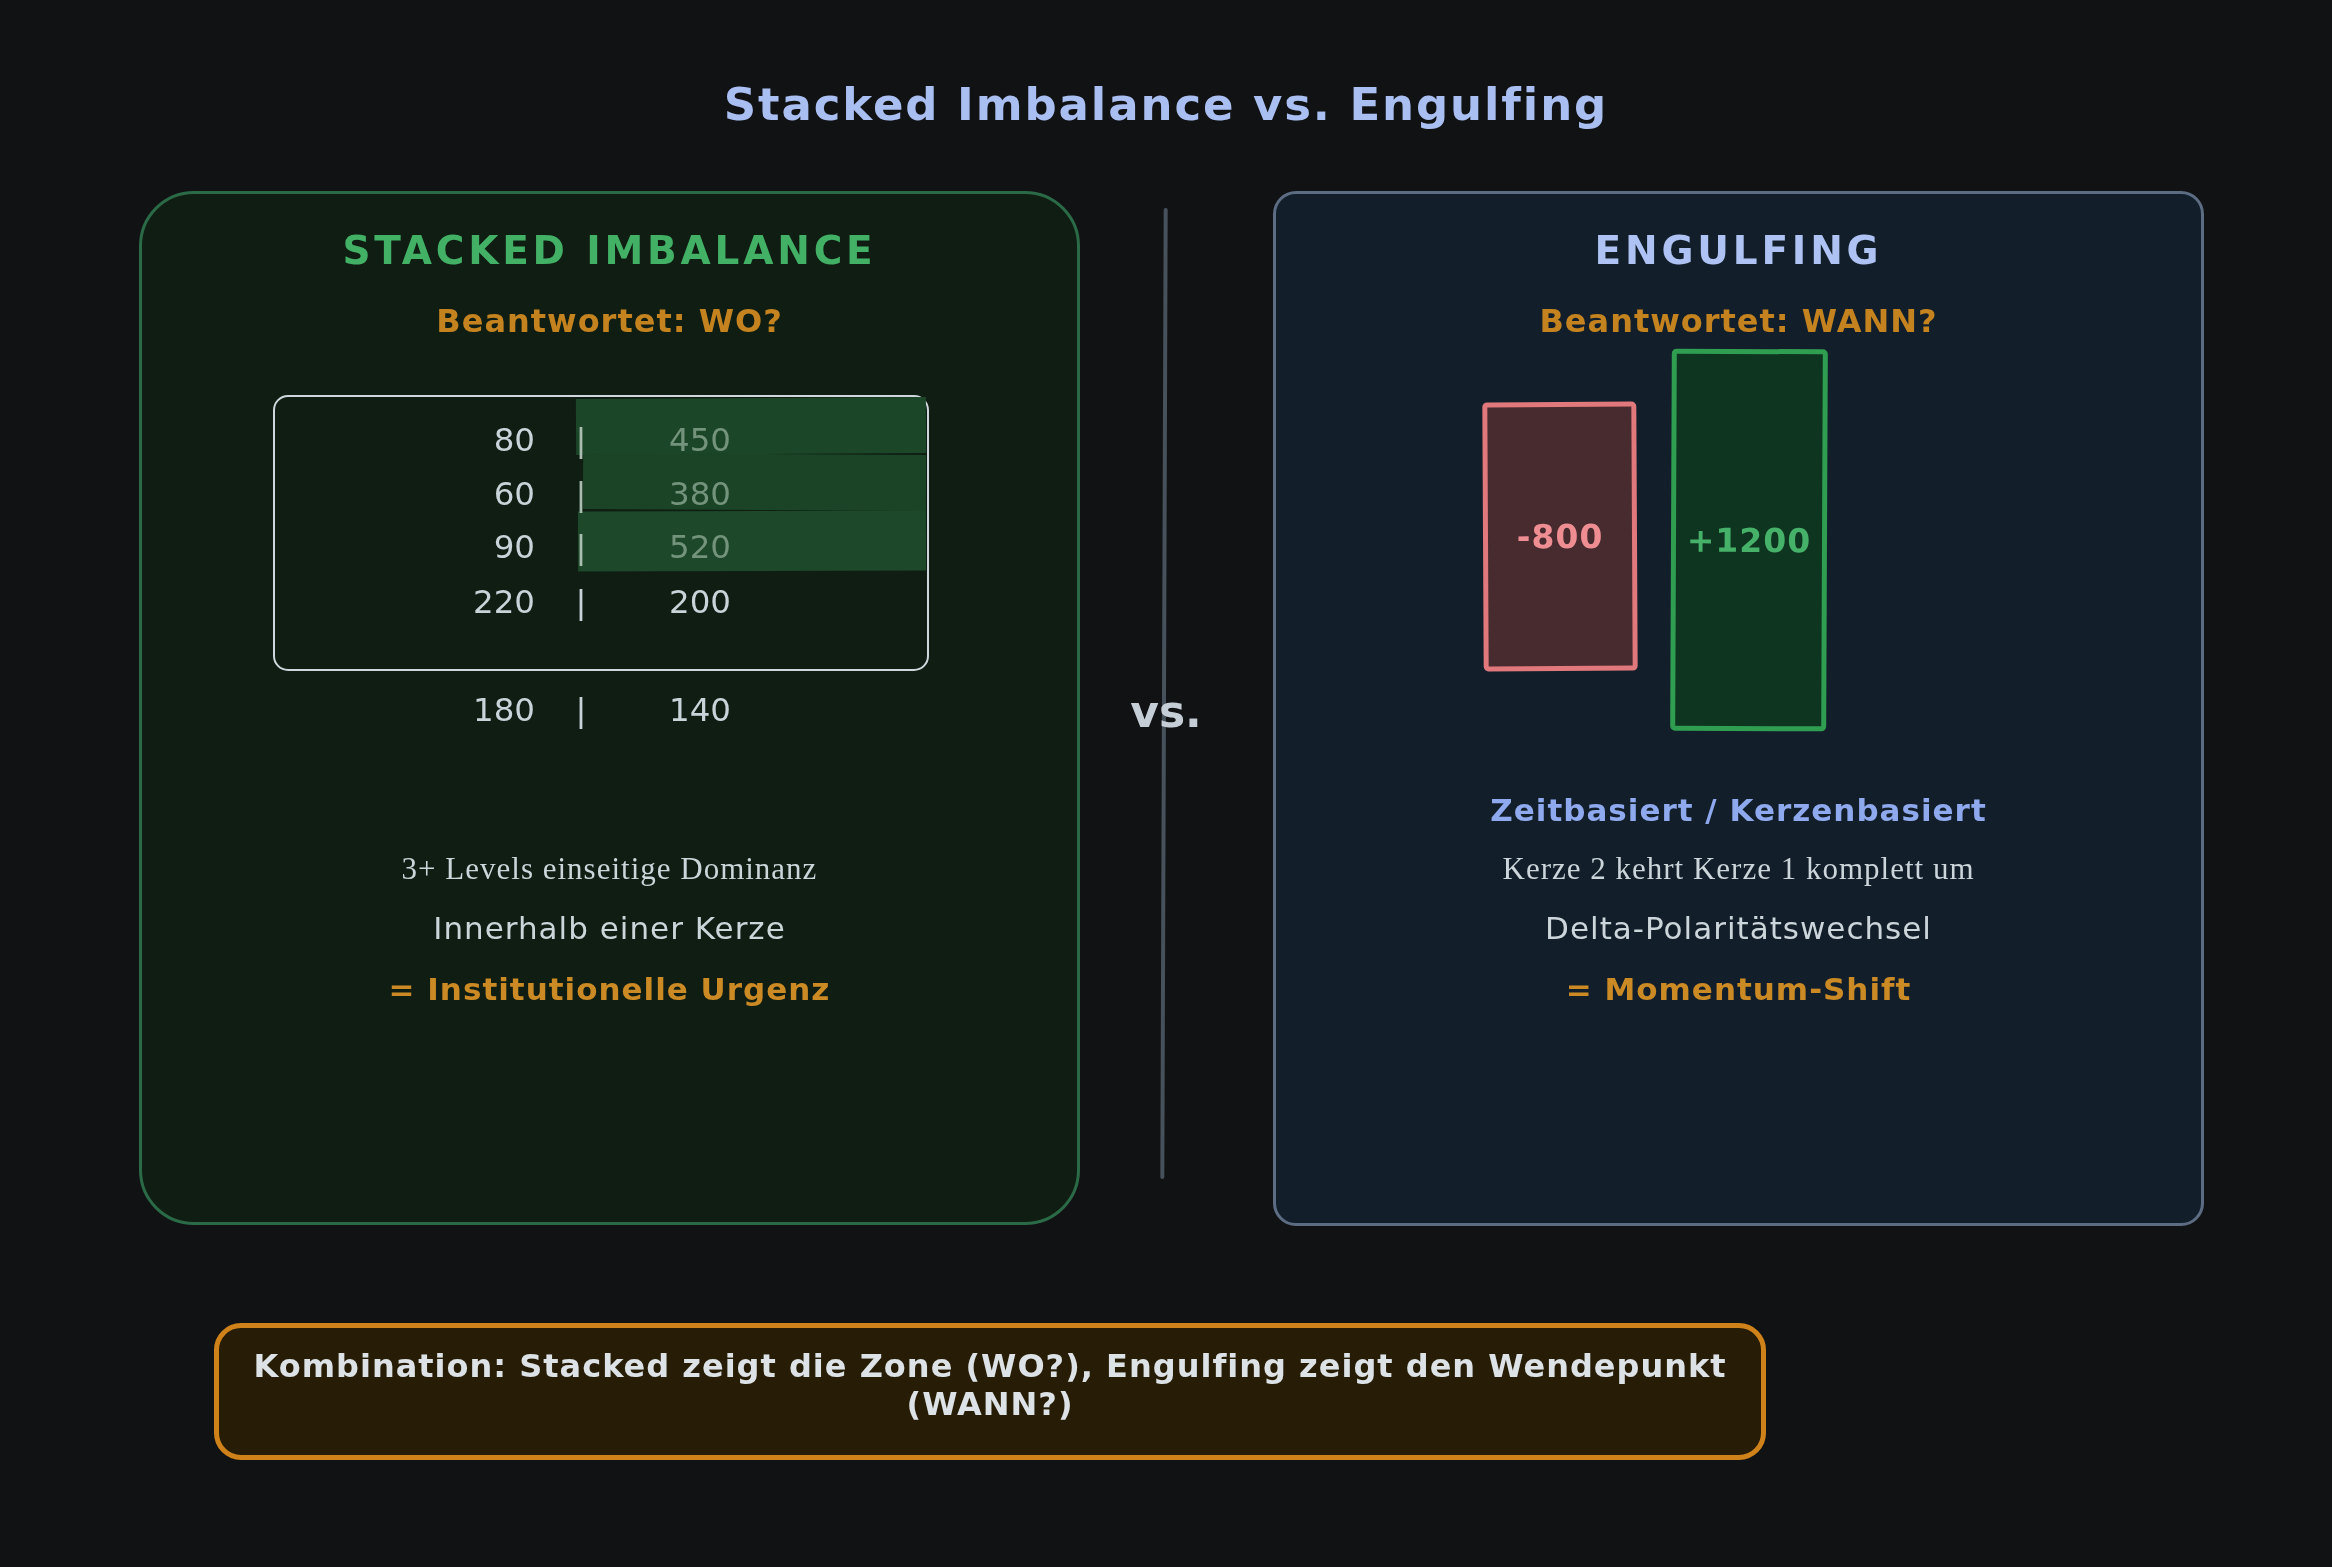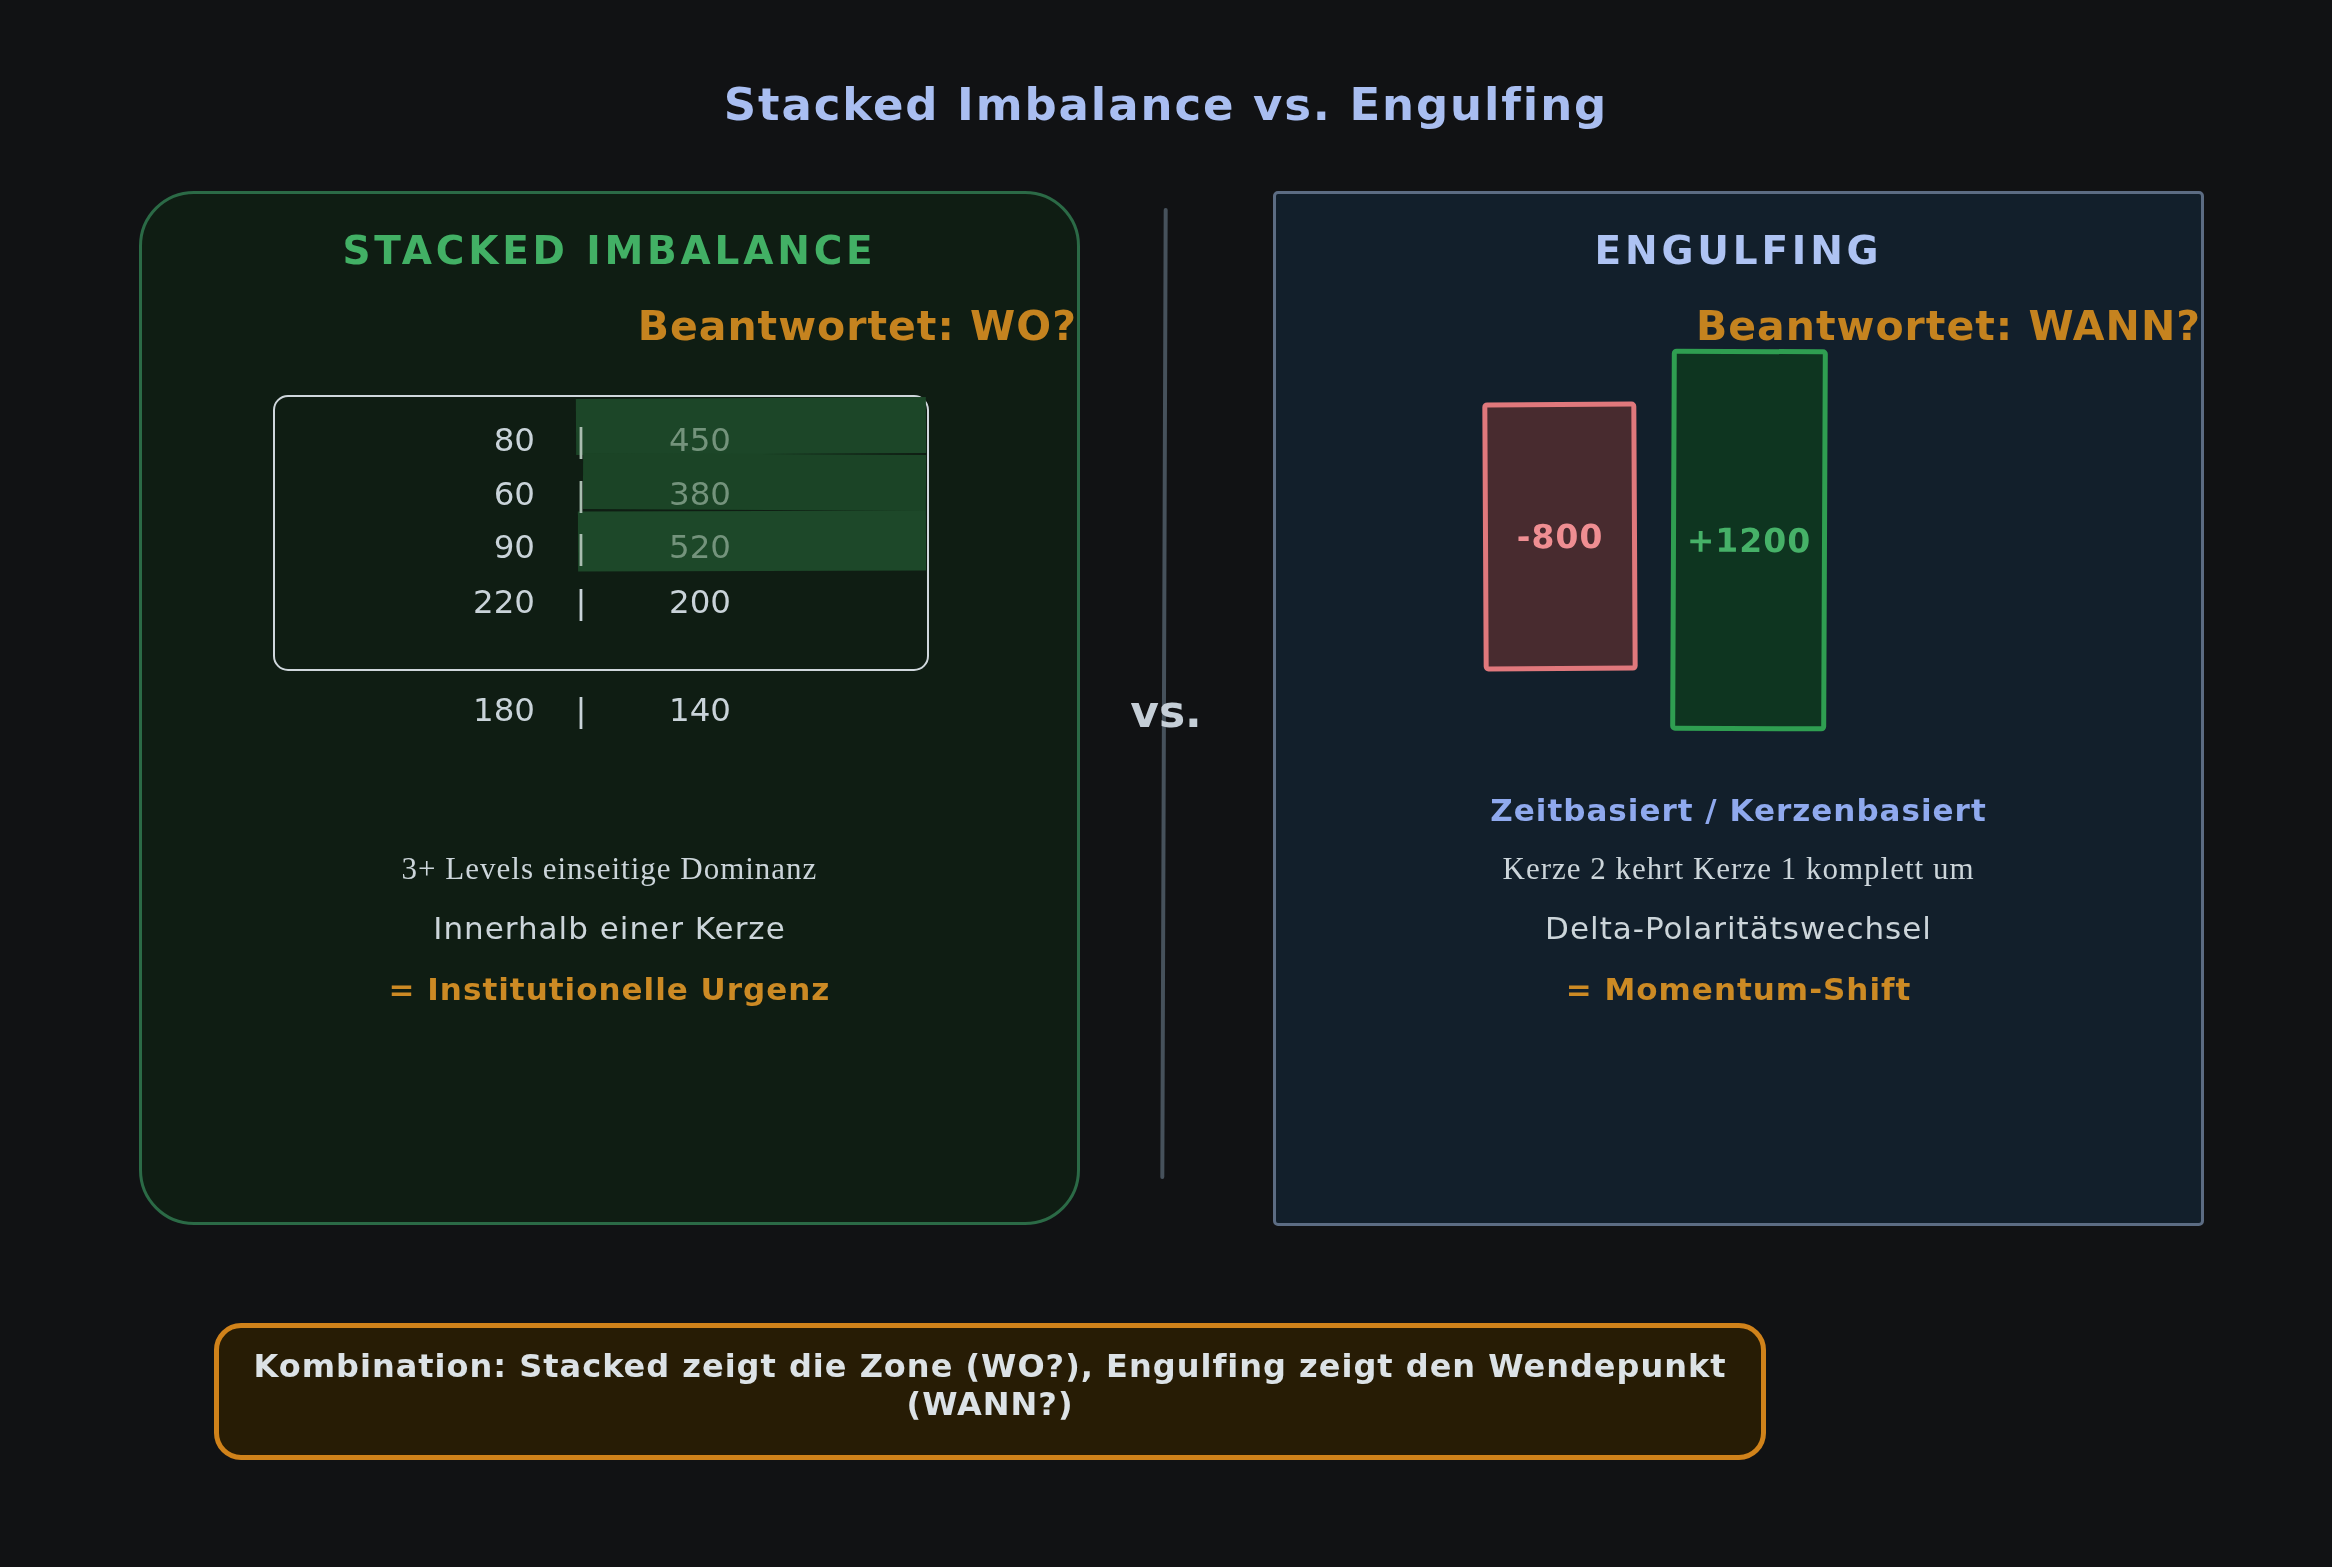--- a/index.html
+++ b/index.html
@@ -23,31 +23,31 @@
   #left-panel{
     left:139px;top:191px;width:941px;height:1034px;
     background:#0f1d13;
     border:3.3px solid #2b6a46;
     border-radius:55px;
   }
   #right-panel{
     left:1273px;top:191px;width:931px;height:1035px;
     background:#121f2b;
     border:3.8px solid #5c6c83;
-    border-radius:5px;
+    border-radius:23px;
   }
   .panel-heading{
     left:0;top:34px;width:100%;text-align:center;
     font-size:39px;font-weight:700;letter-spacing:3.8px;
   }
   #left-panel .panel-heading{color:#42b065;}
   #right-panel .panel-heading{color:#aec3f3;}
   .panel-subheading{
-    left:0;top:108px;width:100%;text-align:right;
-    font-size:41px;font-weight:700;letter-spacing:1px;
+    left:0;top:108px;width:100%;text-align:center;
+    font-size:32px;font-weight:700;letter-spacing:1px;
     color:#c5831f;
   }
   .point{
     left:0;width:100%;text-align:center;
     font-size:31px;font-weight:500;letter-spacing:1px;
     line-height:46px;
   }
   .point.green{color:#4cb568;font-weight:700;}
   .point.blue{color:#8fa9ee;font-weight:700;}
   .point.light{color:#ccd5da;}

